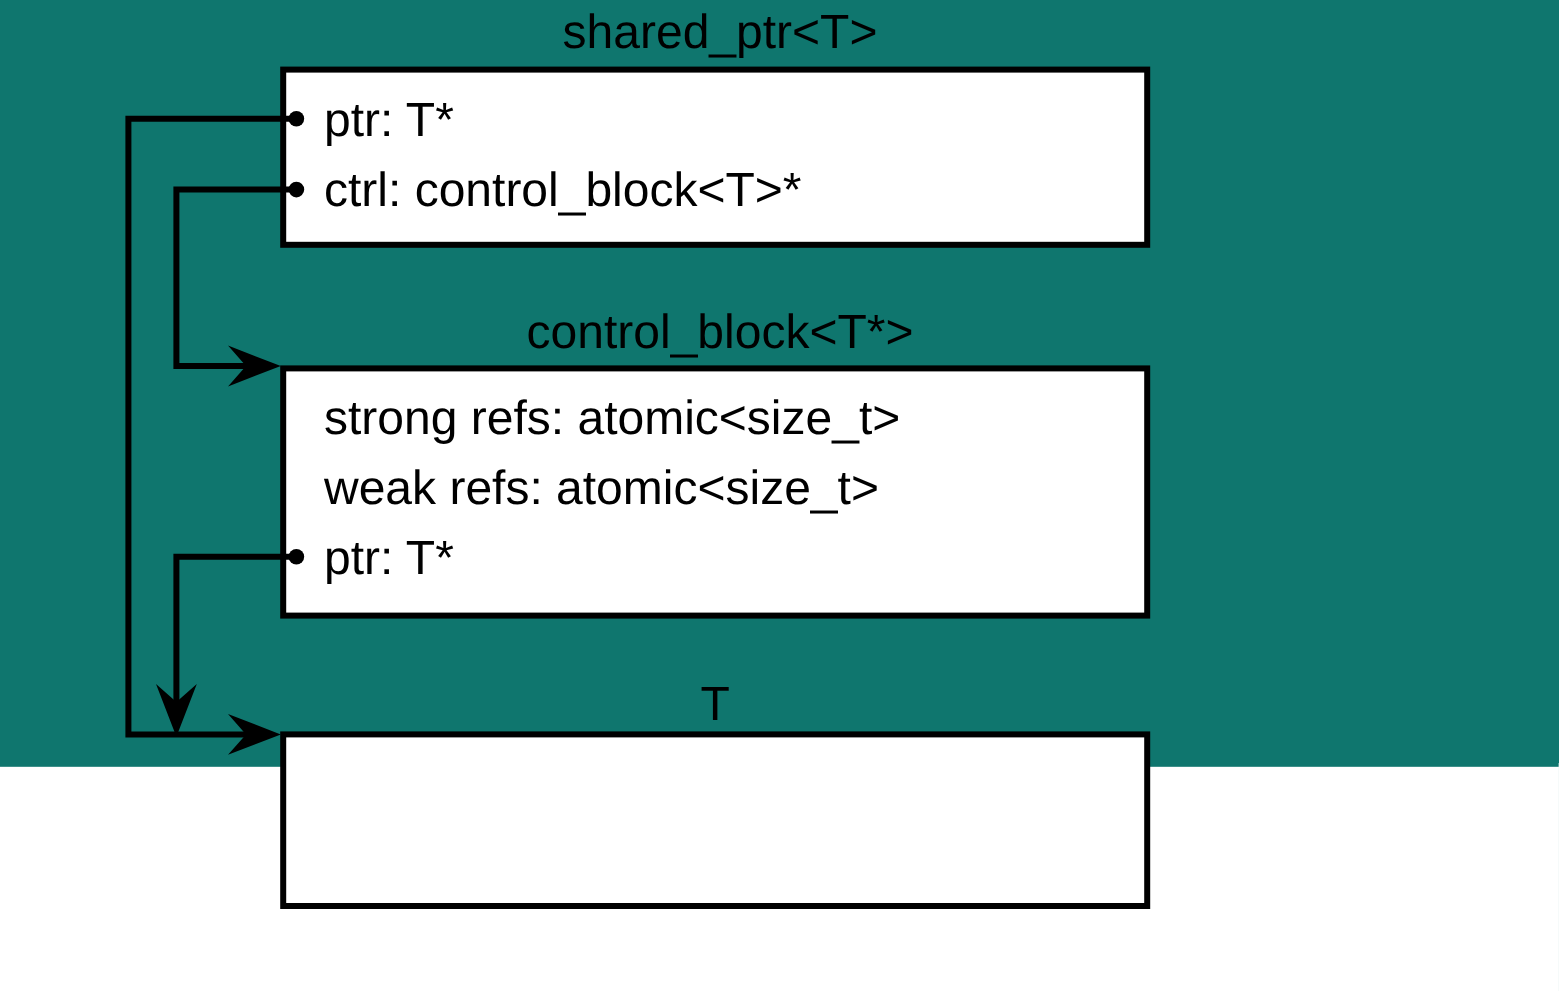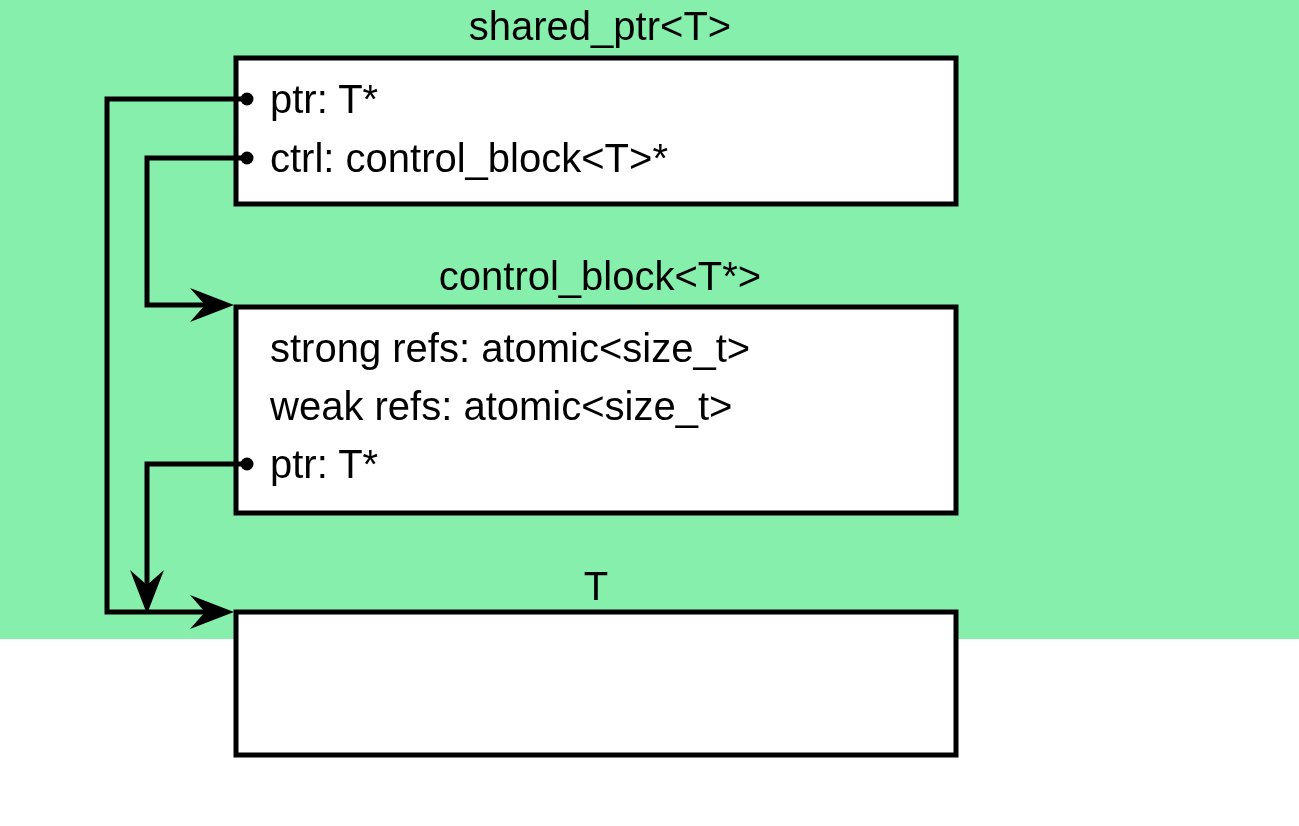--- a/index.html
+++ b/index.html
@@ -11,21 +11,21 @@
   body {
     width: 1299px;
     height: 826px;
     overflow: hidden;
     font-family: "Liberation Sans", sans-serif;
   }
   #diagram-root {
     position: relative;
     width: 1299px;
     height: 639px;
-    background: #86efac;
+    background: #0f766e;
     text-align: center;
   }
   svg#diagram-svg {
     display: block;
     width: 1299px;
     height: 826px;
   }
   .box-rect {
     fill: #ffffff;
     stroke: #000000;

